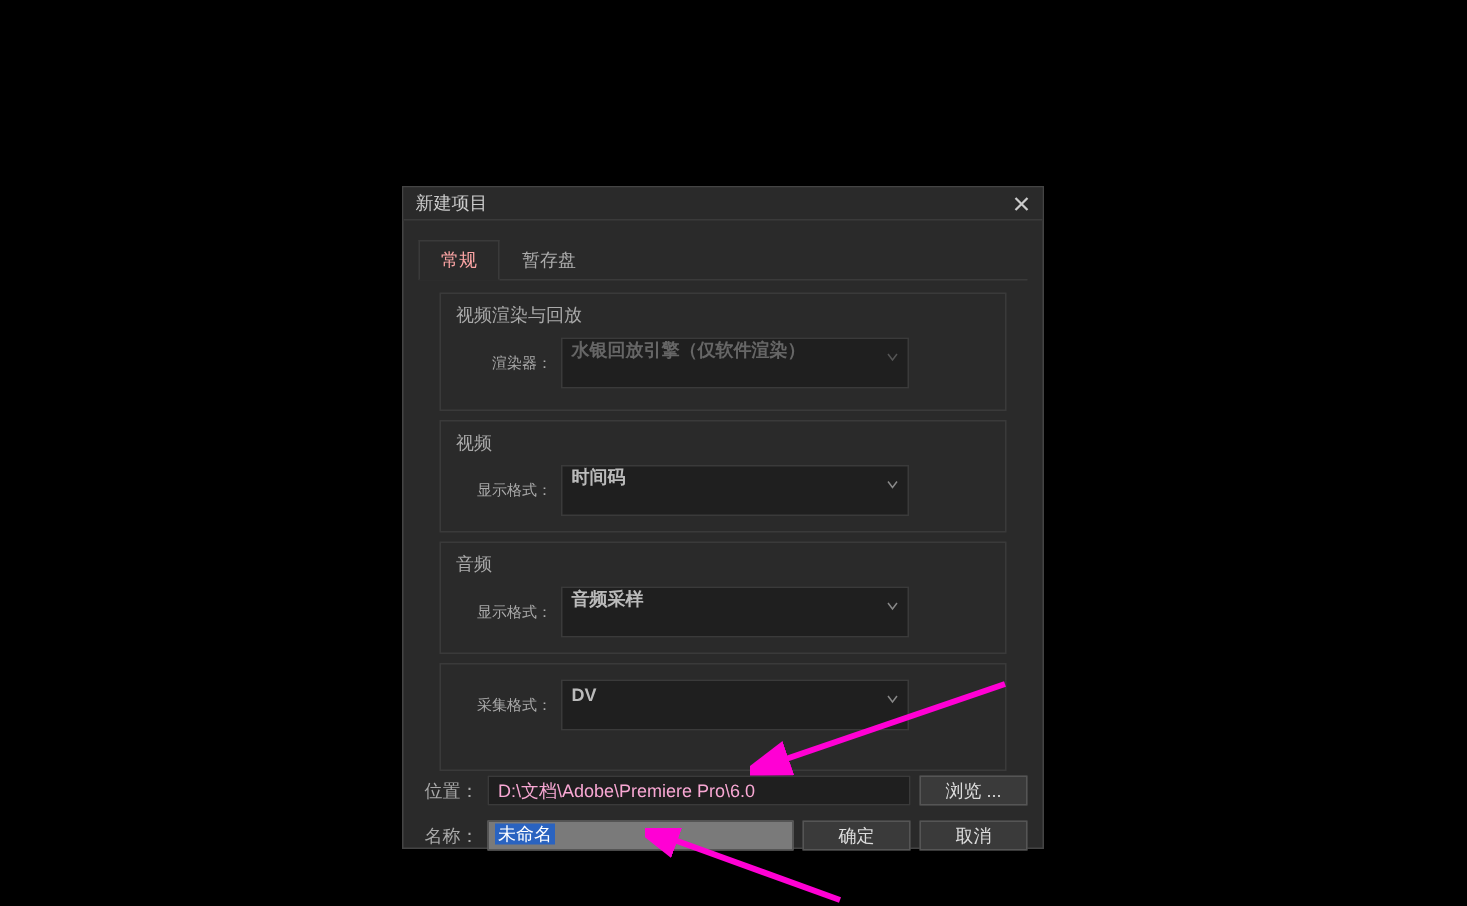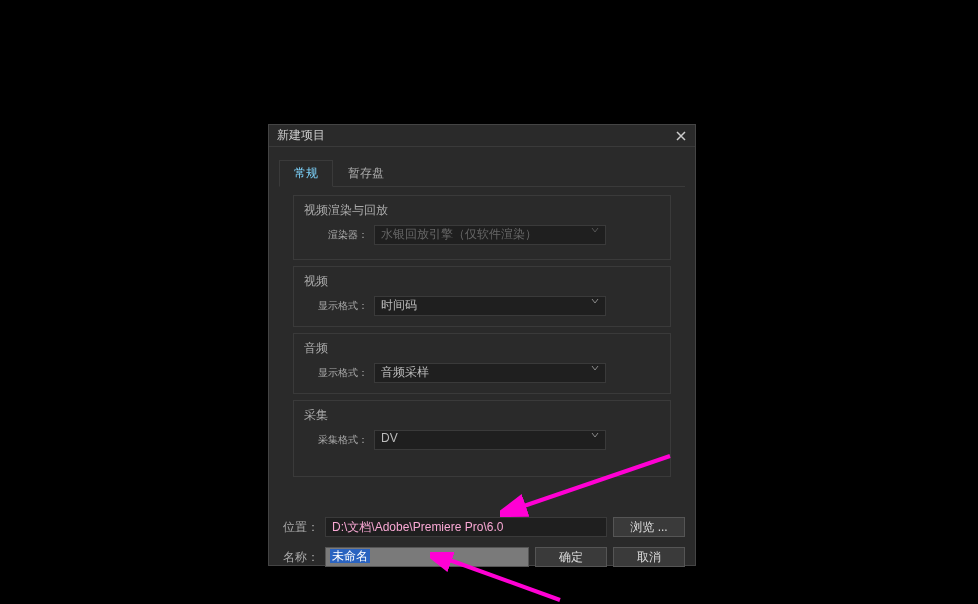--- a/index.html
+++ b/index.html
@@ -62,21 +62,21 @@
       cursor: pointer;
       border: 1px solid transparent;
       border-bottom: none;
       position: relative;
       top: 1px;
     }
     .tab.active {
       border: 1px solid #3a3a3a;
       border-bottom: 1px solid #2a2a2a;
       background: #2a2a2a;
-      color: #7dd3fc;
+      color: #fca5a5;
     }
     .panel {
       padding: 8px 14px;
     }
     .fieldset {
       border: 1px solid #3a3a3a;
       padding: 8px 10px 10px 10px;
       margin-bottom: 6px;
       position: relative;
     }
@@ -98,25 +98,26 @@
       text-align: right;
       color: #aaa;
       font-size: 10px;
     }
     .dropdown {
       flex: 0 0 232px;
       height: 20px;
       background: #1f1f1f;
       border: 1px solid #3a3a3a;
       display: flex;
-      align-items: flex-start;
+      align-items: flex-end;
       justify-content: space-between;
-      padding: 0 6px;
+      padding: 16px 6px;
       color: #bbb;
       cursor: pointer;
+      font-weight: bold;
     }
     .dropdown.disabled {
       color: #666;
       cursor: default;
     }
     .dropdown .dd-arrow {
       width: 8px;
       height: 8px;
       display: flex;
       align-items: center;
@@ -238,21 +239,20 @@
             <span class="dd-arrow">
               <svg viewBox="0 0 8 8">
                   <path d="M1 2 L4 6 L7 2" stroke="#888" stroke-width="1" fill="none"></path>
                 </svg>
             </span>
           </div>
         </div>
       </div>
 
       <div class="fieldset" style="padding-bottom:26px;">
-        <div class="legend">采集</div>
         <div class="row">
           <div class="label">采集格式：</div>
           <div class="dropdown">
             <span>DV</span>
             <span class="dd-arrow">
               <svg viewBox="0 0 8 8">
                   <path d="M1 2 L4 6 L7 2" stroke="#888" stroke-width="1" fill="none"></path>
                 </svg>
             </span>
           </div>

